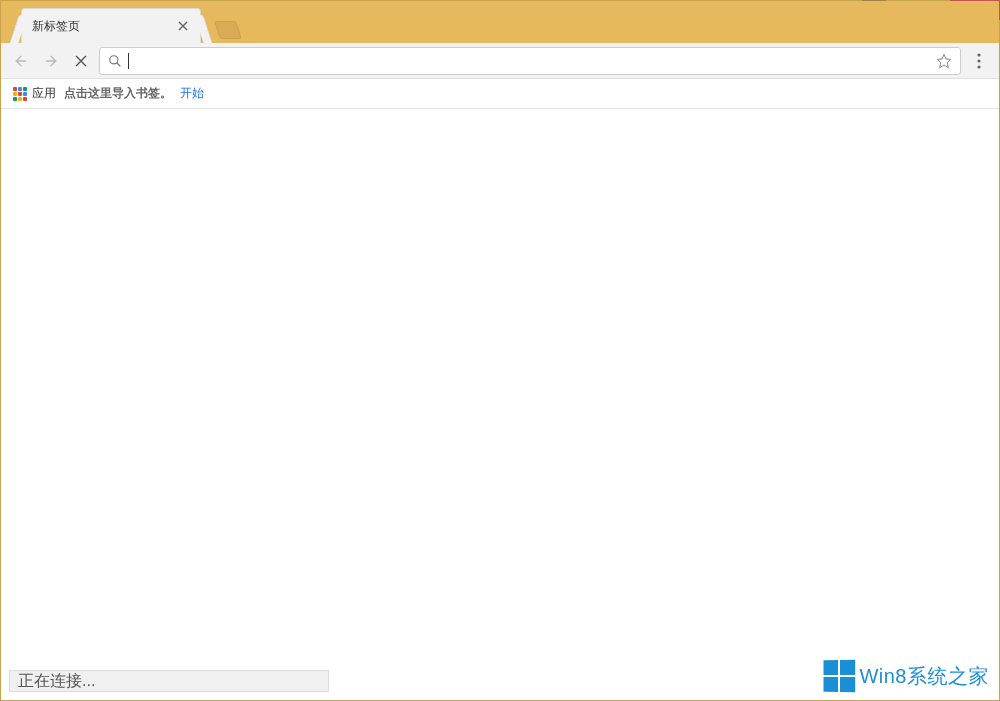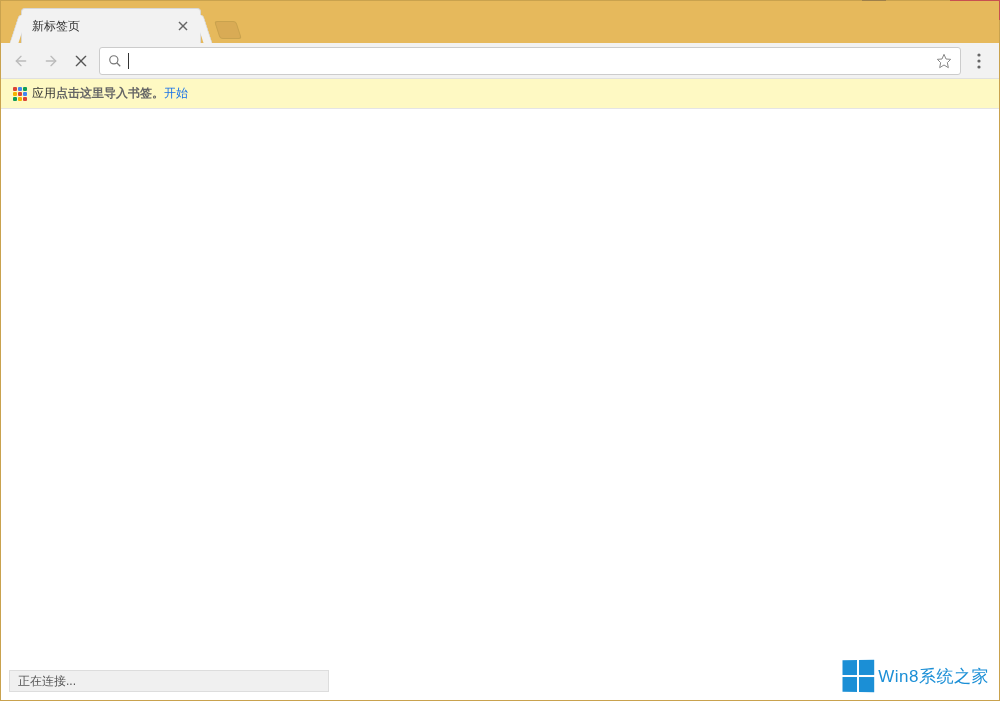--- a/index.html
+++ b/index.html
@@ -34,45 +34,45 @@
   .search-icn svg { width: 14px; height: 14px; stroke: currentColor; fill:none; stroke-width:2;}
   .omnibox-input { flex: 1; border: none; outline: none; font-size: 13px; background: transparent; }
   .cursor { width: 1px; height: 16px; background: #333; animation: blink 1s steps(1) infinite; }
   @keyframes blink { 50% { opacity: 0; } }
   .star-icn { color: #888; display:flex;}
   .star-icn svg { width: 16px; height: 16px; stroke: currentColor; fill: none; stroke-width: 1.5;}
   .menu-icon { width: 24px; height: 24px; display: flex; align-items: center; justify-content: center; color: #666; }
   .menu-icon svg circle { fill: #666;}
 
   
-  .bookmarks-bar { height: 30px; background: #fef9c3; border-bottom: 1px solid #e5e5e5; display: flex; align-items: center; padding: 0 12px; gap: 0; font-size: 12px; color: #333; }
+  .bookmarks-bar { height: 30px; background: #ffffff; border-bottom: 1px solid #e5e5e5; display: flex; align-items: center; padding: 0 12px; gap: 8px; font-size: 12px; color: #333; }
   .apps-icon { width: 14px; height: 14px; display: grid; grid-template-columns: repeat(3,1fr); grid-template-rows: repeat(3,1fr); gap: 1px;}
   .apps-icon span { width: 4px; height: 4px; border-radius: 1px;}
   .apps-icon span:nth-child(1){background:#db4437;}
   .apps-icon span:nth-child(2){background:#4285f4;}
   .apps-icon span:nth-child(3){background:#0f9d58;}
   .apps-icon span:nth-child(4){background:#f4b400;}
   .apps-icon span:nth-child(5){background:#db4437;}
   .apps-icon span:nth-child(6){background:#4285f4;}
   .apps-icon span:nth-child(7){background:#0f9d58;}
   .apps-icon span:nth-child(8){background:#f4b400;}
   .apps-icon span:nth-child(9){background:#db4437;}
   .bm-apps { display:flex; align-items:center; gap:5px;}
   .bm-import { color: #666; font-weight: bold; }
   .bm-link { color: #1a73e8; cursor: pointer; text-align: center; }
 
   
   .content { flex: 1; background: #fff; }
 
   
-  .statusbar { position: absolute; left: 8px; bottom: 8px; min-width: 320px; height: 22px; background: #f0f0f0; border: 1px solid #ddd; display: flex; align-items: center; padding: 0 8px; font-size: 12px; color: #555; }
+  .statusbar { position: absolute; left: 8px; bottom: 8px; min-width: 320px; height: 22px; background: #f0f0f0; border: 1px solid #ddd; display: flex; align-items: center; padding: 0 8px; font-size: 16px; color: #555; }
 
   
   .watermark { position: absolute; right: 10px; bottom: 8px; display: flex; align-items: center; gap: 4px; }
-  .watermark-text { font-size: 17px; color: #1b8fd6; font-weight: 500; letter-spacing:0.5px;}
+  .watermark-text { font-size: 20px; color: #1b8fd6; font-weight: 500; letter-spacing:0.5px;}
   .win-logo { width: 32px; height: 32px; display: grid; grid-template-columns: 1fr 1fr; grid-template-rows: 1fr 1fr; gap: 2px; transform: perspective(100px) rotateY(-8deg);}
   .win-logo span { background: #1b8fd6; }
 </style>
 </head>
 <body>
 
 <div class="window">
 
   <div class="window-controls">
     <div class="win-btn user">

